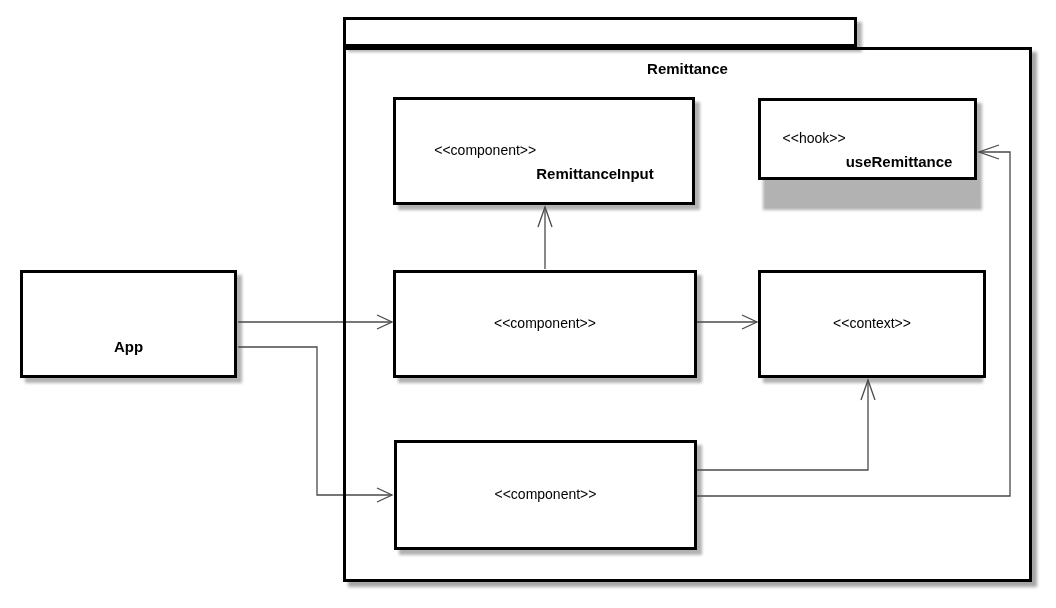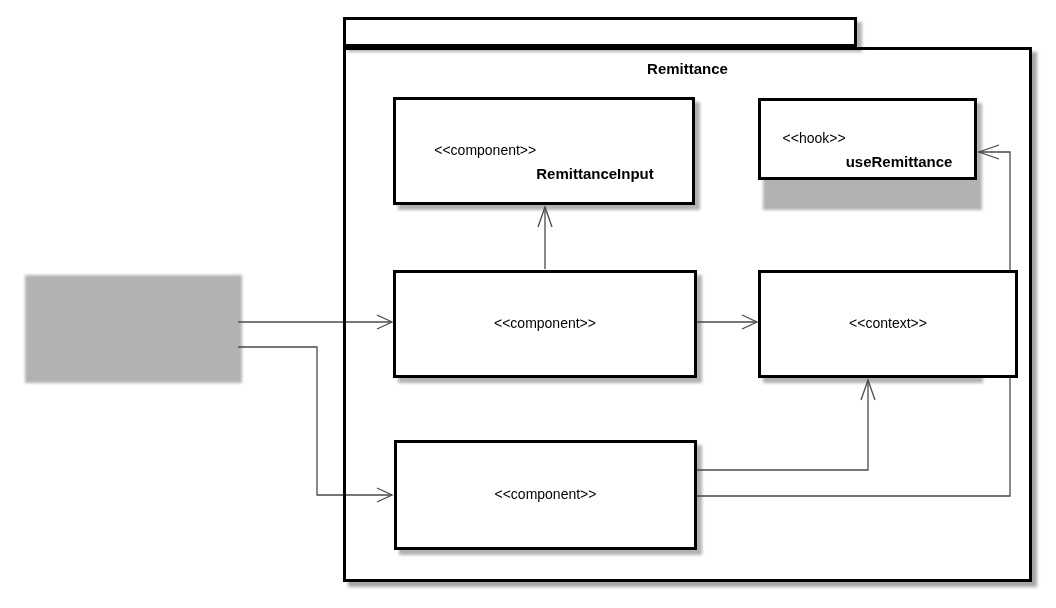--- a/index.html
+++ b/index.html
@@ -64,21 +64,21 @@
     justify-content: center;
     text-align: center;
     line-height: 1.4;
   }
   .stereotype { font-size: 14px; font-weight: normal; }
   .node-name  { font-size: 15px; font-weight: bold; margin-top: 44px; }
   .node-app        { left: 20px;  top: 270px; width: 217px; height: 108px; }
   .node-input      { left: 393px; top: 97px;  width: 302px; height: 108px; }
   .node-hook       { left: 758px; top: 98px;  width: 219px; height: 82px; }
   .node-riwc       { left: 393px; top: 270px; width: 304px; height: 108px; }
-  .node-context    { left: 758px; top: 270px; width: 260px; height: 108px; }
+  .node-context    { left: 758px; top: 270px; width: 228px; height: 108px; }
   .node-provider   { left: 394px; top: 440px; width: 303px; height: 110px; }
 </style>
 </head>
 <body>
 
 <div class="stage">
 
   <div class="shadow" style="left:25px;  top:275px; width:217px; height:108px;"></div>
   <div class="shadow" style="left:348px; top:22px;  width:514px; height:30px;"></div>
   <div class="shadow" style="left:398px; top:102px; width:302px; height:108px;"></div>
@@ -106,20 +106,23 @@
 
     <path d="M697,496 H1010 V152 H979"></path>
     <path d="M999,145 L979,152 L999,159"></path>
   </svg>
 
   <div class="pkg-frame">
     <div class="pkg-title">Remittance</div>
   </div>
   <div class="pkg-tab"></div>
 
+  <div class="node node-app">
+    <span class="node-name">App</span>
+  </div>
 
   <div class="node node-input">
     <span class="stereotype">&lt;&lt;component&gt;&gt;</span>
     <span class="node-name">RemittanceInput</span>
   </div>
 
   <div class="node node-hook">
     <span class="stereotype">&lt;&lt;hook&gt;&gt;</span>
     <span class="node-name">useRemittance</span>
   </div>

